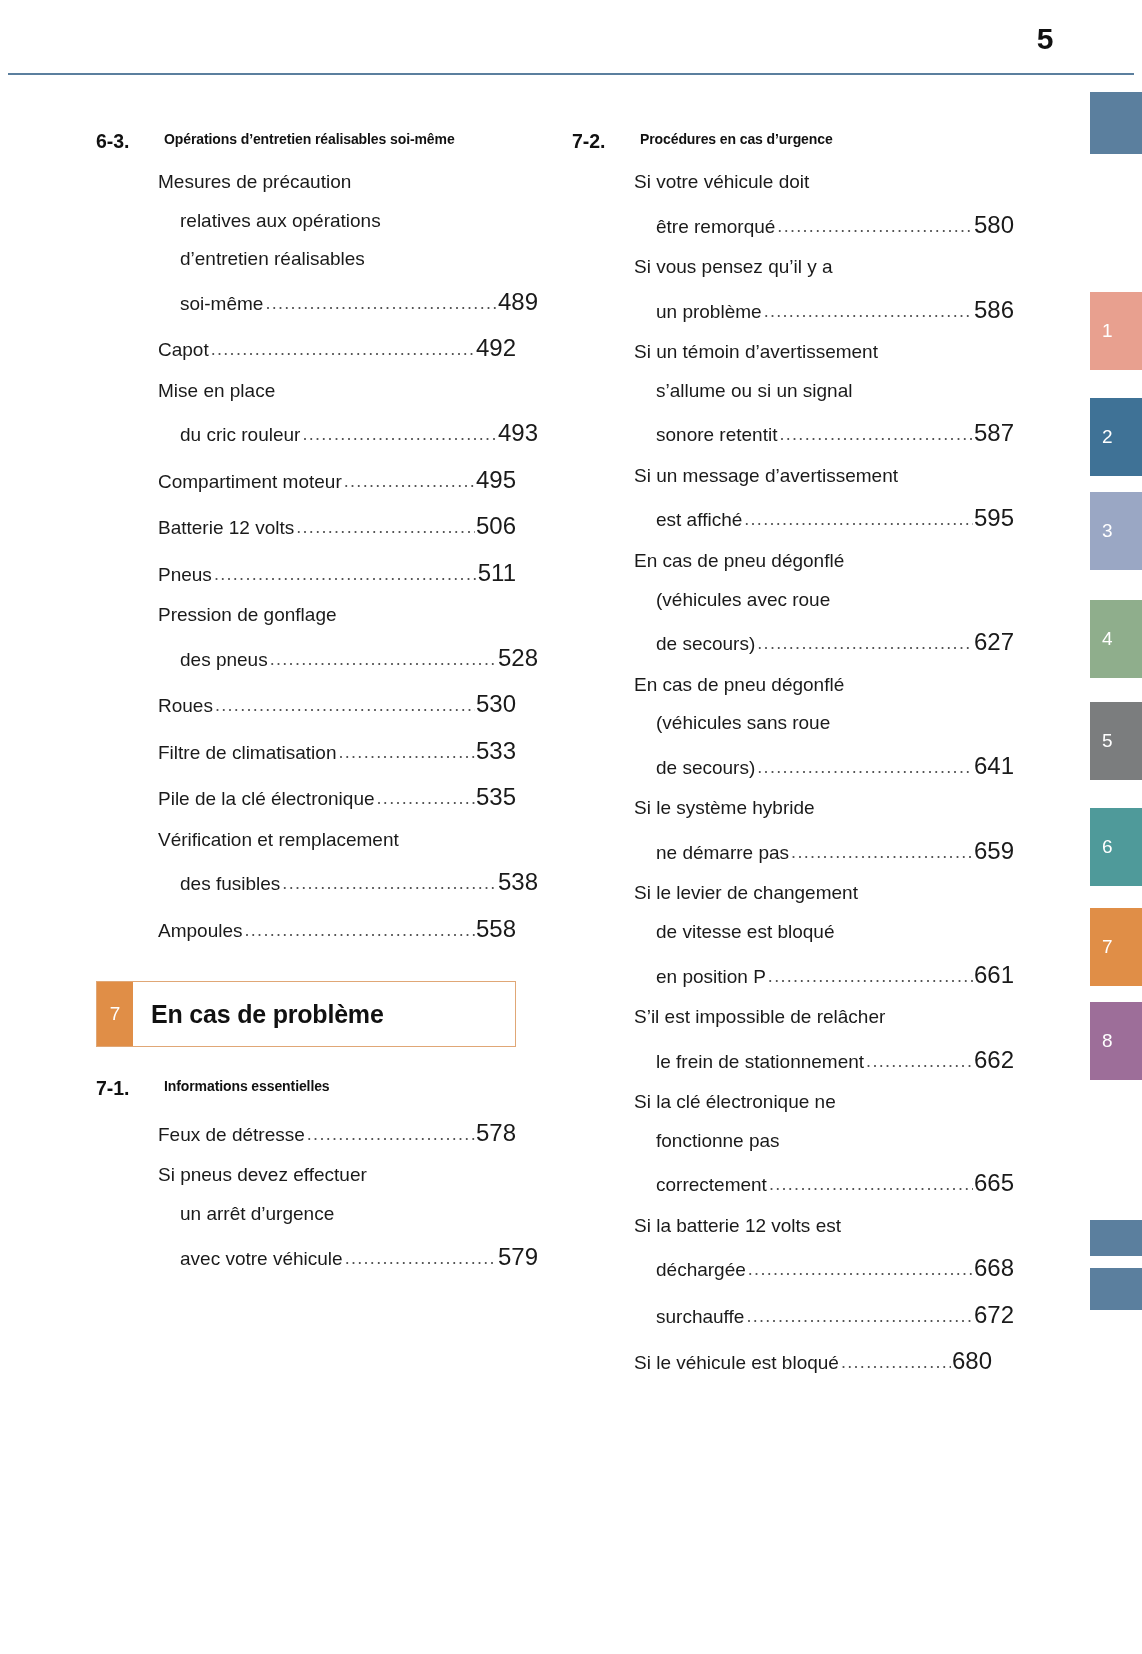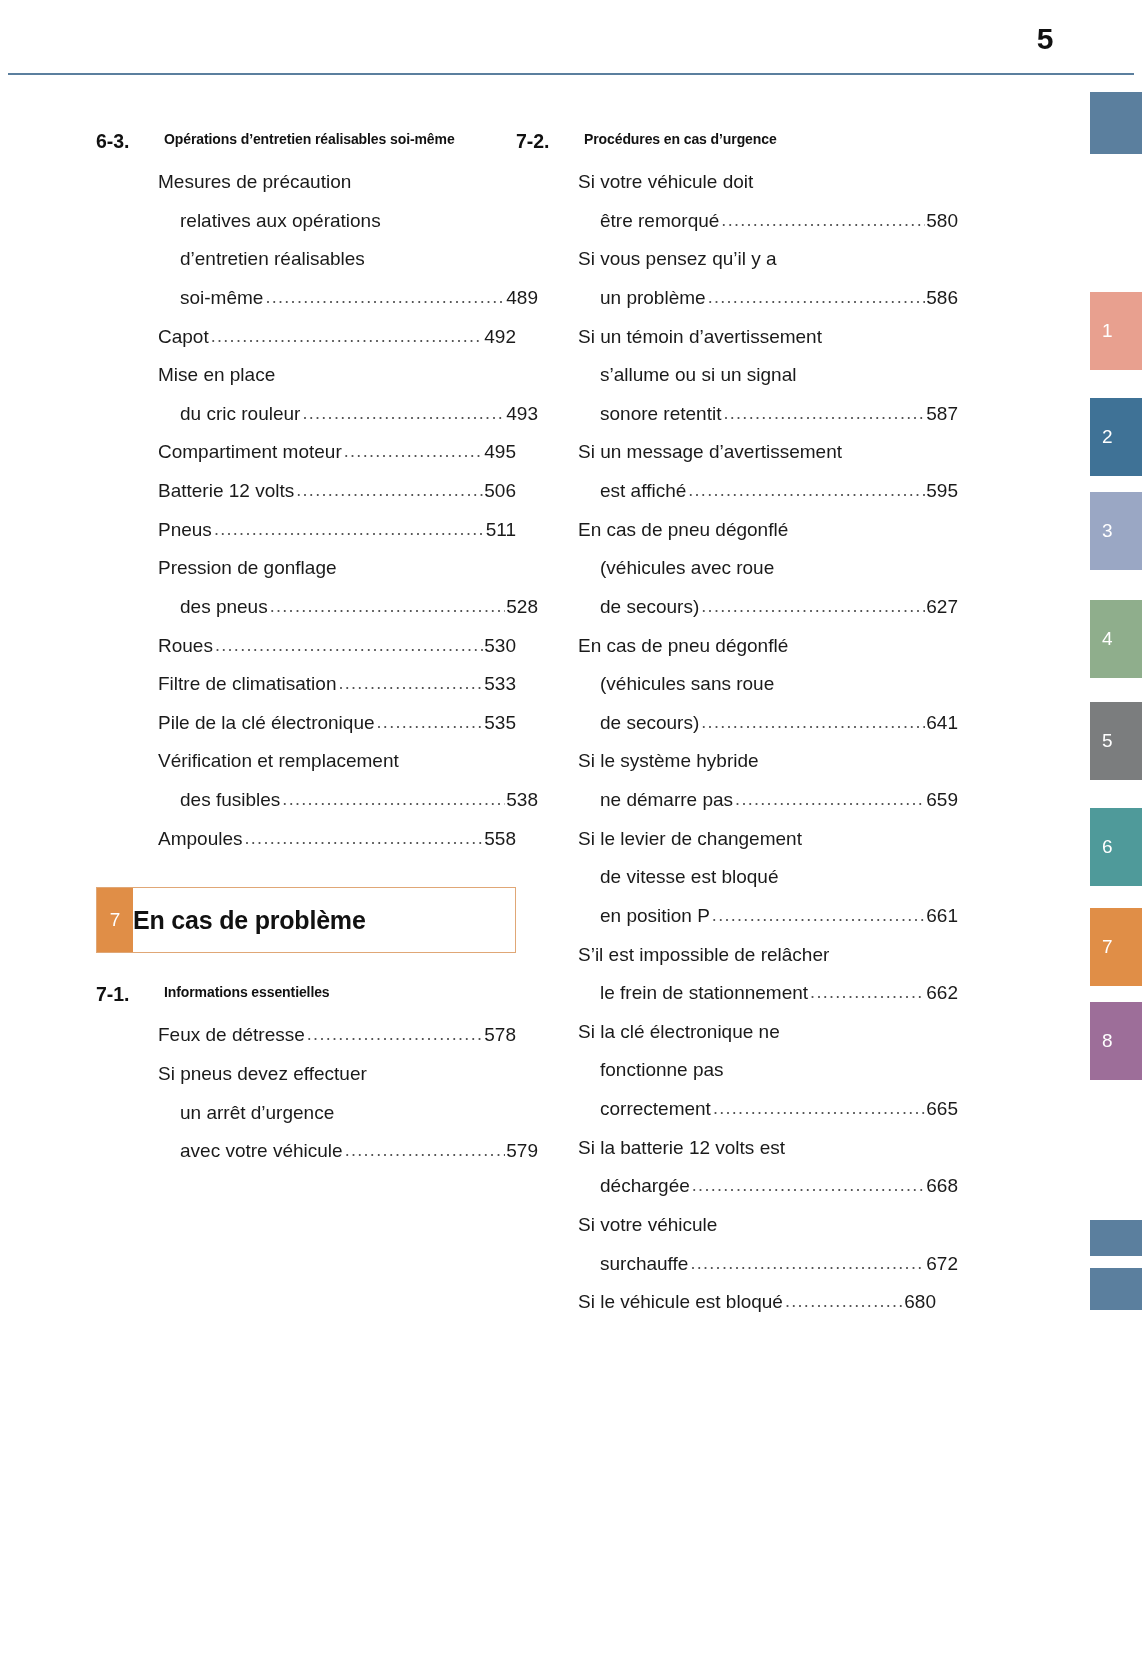--- a/index.html
+++ b/index.html
@@ -35,20 +35,21 @@
     background: #5b7f9e;
   }
 
   
   .content {
     position: absolute;
     top: 130px;
     left: 96px;
     width: 900px;
     display: flex;
+    gap: 56px;
   }
   .col {
     width: 420px;
   }
 
   
   .section-head {
     display: flex;
     align-items: flex-start;
     margin-bottom: 14px;
@@ -101,21 +102,21 @@
     white-space: nowrap;
     margin: 0 1px 0 2px;
     color: #555;
     font-size: 18px;
     letter-spacing: 1.3px;
     transform: translateY(-1px);
   }
   .page {
     flex: none;
     white-space: nowrap;
-    font-size: 19px;
+    font-size: 24px;
     color: #1a1a1a;
   }
   .no-dots .dots { visibility: hidden; }
 
   
   .chapter-banner {
     display: flex;
     align-items: stretch;
     border: 1px solid #e0a776;
     margin: 34px 0 30px 0;
@@ -130,20 +131,21 @@
     color: #fff;
     font-size: 19px;
     display: flex;
     align-items: center;
     justify-content: center;
     flex: none;
   }
   .chapter-banner .chapter-title {
     display: flex;
     align-items: center;
+    padding-left: 18px;
     font-size: 25px;
     font-weight: 600;
     color: #111;
     letter-spacing: -0.2px;
   }
 
   
   .tabs {
     position: absolute;
     right: 0;
@@ -468,24 +470,20 @@
             <span class="toc-text">Si la batterie 12 volts est</span>
             <span class="dots">.........................................................................................</span>
           </div>
           <div class="toc-line indent">
             <span class="toc-text">déchargée</span>
             <span class="dots">.........................................................................................</span>
             <span class="page">668</span>
           </div>
         </li>
         <li class="toc-item">
-          <div class="toc-line no-dots">
-            <span class="toc-text">Si votre véhicule</span>
-            <span class="dots">.........................................................................................</span>
-          </div>
           <div class="toc-line indent">
             <span class="toc-text">surchauffe</span>
             <span class="dots">.........................................................................................</span>
             <span class="page">672</span>
           </div>
         </li>
         <li class="toc-item">
           <div class="toc-line">
             <span class="toc-text">Si le véhicule est bloqué</span>
             <span class="dots">.........................................................................................</span>

